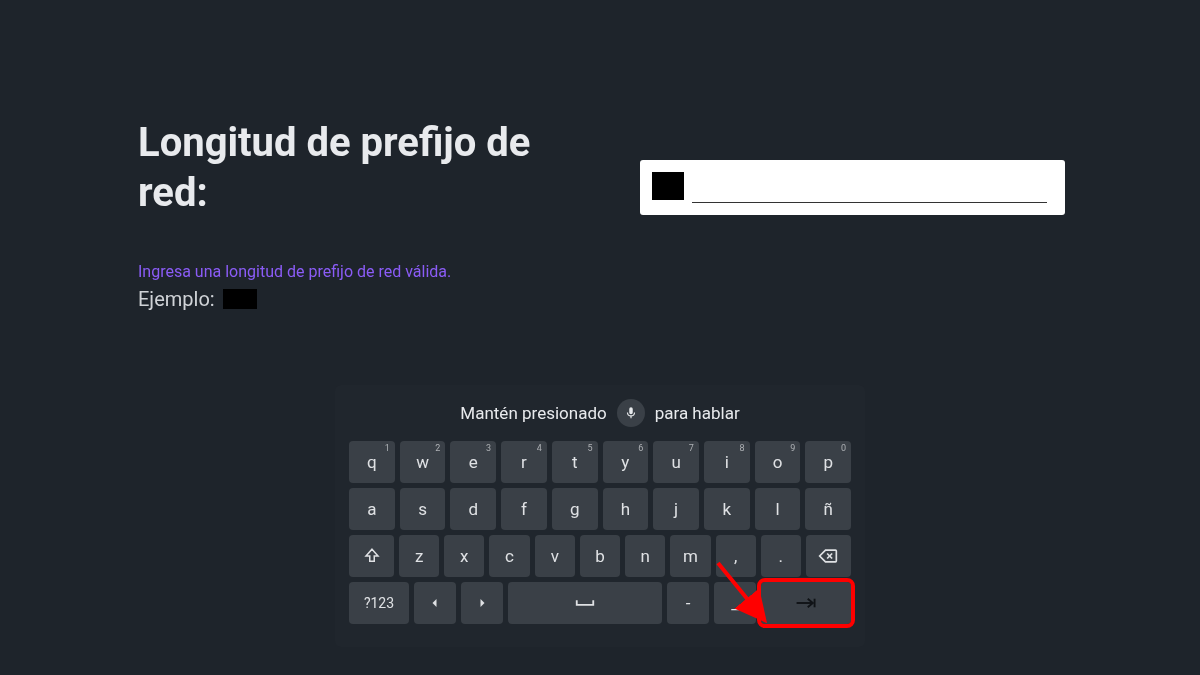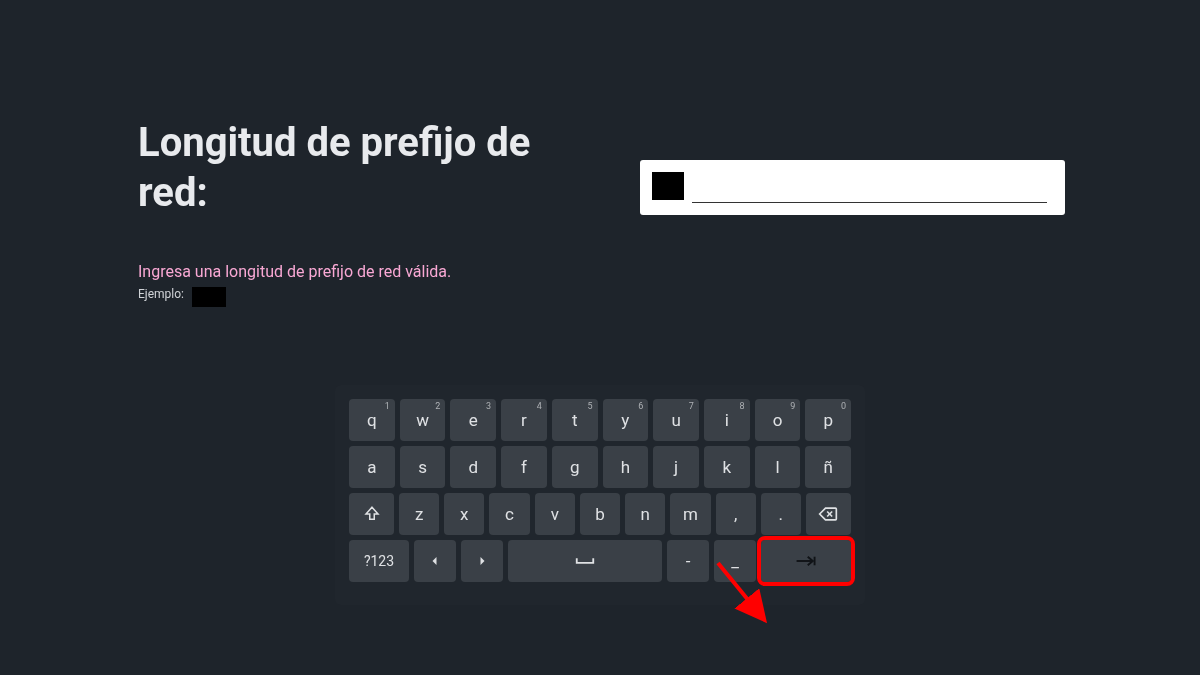--- a/index.html
+++ b/index.html
@@ -19,28 +19,29 @@
   .title {
     font-size: 40px;
     font-weight: 700;
     line-height: 1.25;
     color: #e8eaed;
   }
   .subtitle {
     margin-top: 40px;
     font-size: 16px;
     font-weight: 400;
-    color: #f9a8d4;
+    color: #8b5cf6;
     line-height: 1.7;
   }
   .example-line {
     margin-top: 2px;
-    font-size: 12px;
+    font-size: 20px;
     color: #d0d3d7;
     display: flex;
+    align-items: center;
     gap: 8px;
   }
   .redact-small {
     display: inline-block;
     width: 34px;
     height: 20px;
     background: #000;
   }
   .input-field {
     position: absolute;
@@ -150,20 +151,29 @@
     <span class="redact-small"></span>
   </div>
 </div>
 
 <div class="input-field">
   <div class="redact-input"></div>
   <div class="input-underline"></div>
 </div>
 
 <div class="keyboard">
+  <div class="kb-hint">
+    <span>Mantén presionado</span>
+    <span class="mic-circle">
+      <svg class="icon" width="14" height="14" viewBox="0 0 24 24" fill="#e8eaed">
+          <path d="M12 14a3 3 0 0 0 3-3V5a3 3 0 0 0-6 0v6a3 3 0 0 0 3 3zm5-3a5 5 0 0 1-10 0H5a7 7 0 0 0 6 6.92V21h2v-3.08A7 7 0 0 0 19 11h-2z"></path>
+        </svg>
+    </span>
+    <span>para hablar</span>
+  </div>
 
   <div class="kb-row" id="row1">
       <div class="key k-reg">q<span class="sup">1</span></div>
       <div class="key k-reg">w<span class="sup">2</span></div>
       <div class="key k-reg">e<span class="sup">3</span></div>
       <div class="key k-reg">r<span class="sup">4</span></div>
       <div class="key k-reg">t<span class="sup">5</span></div>
       <div class="key k-reg">y<span class="sup">6</span></div>
       <div class="key k-reg">u<span class="sup">7</span></div>
       <div class="key k-reg">i<span class="sup">8</span></div>

